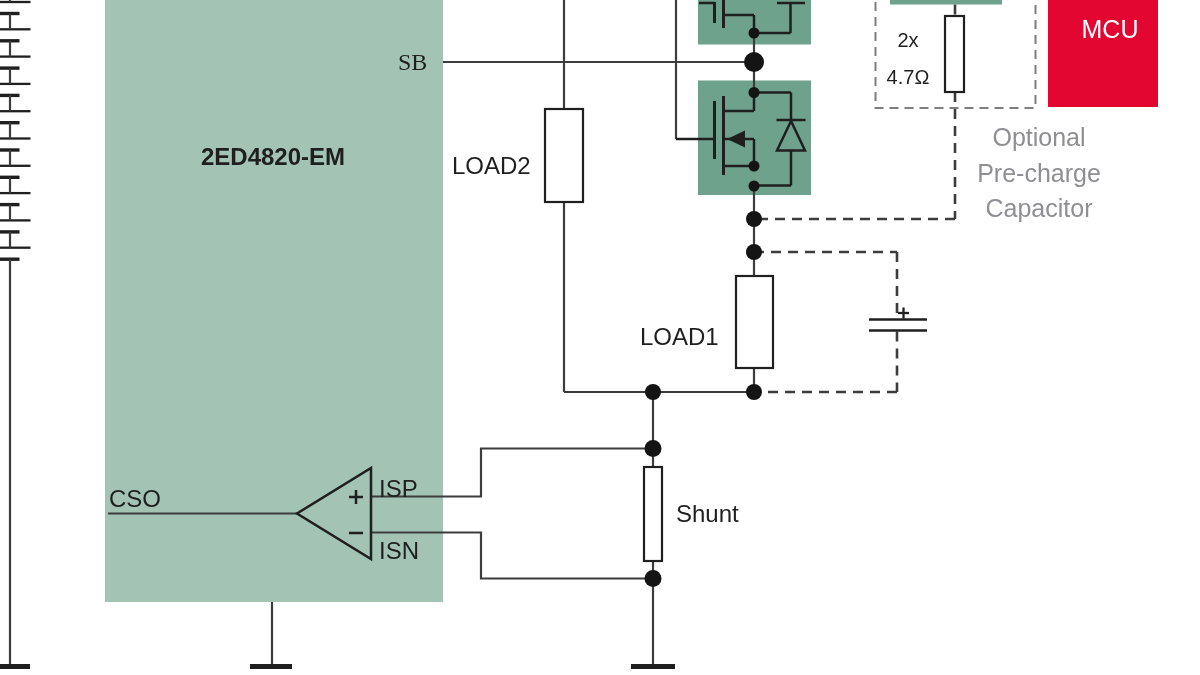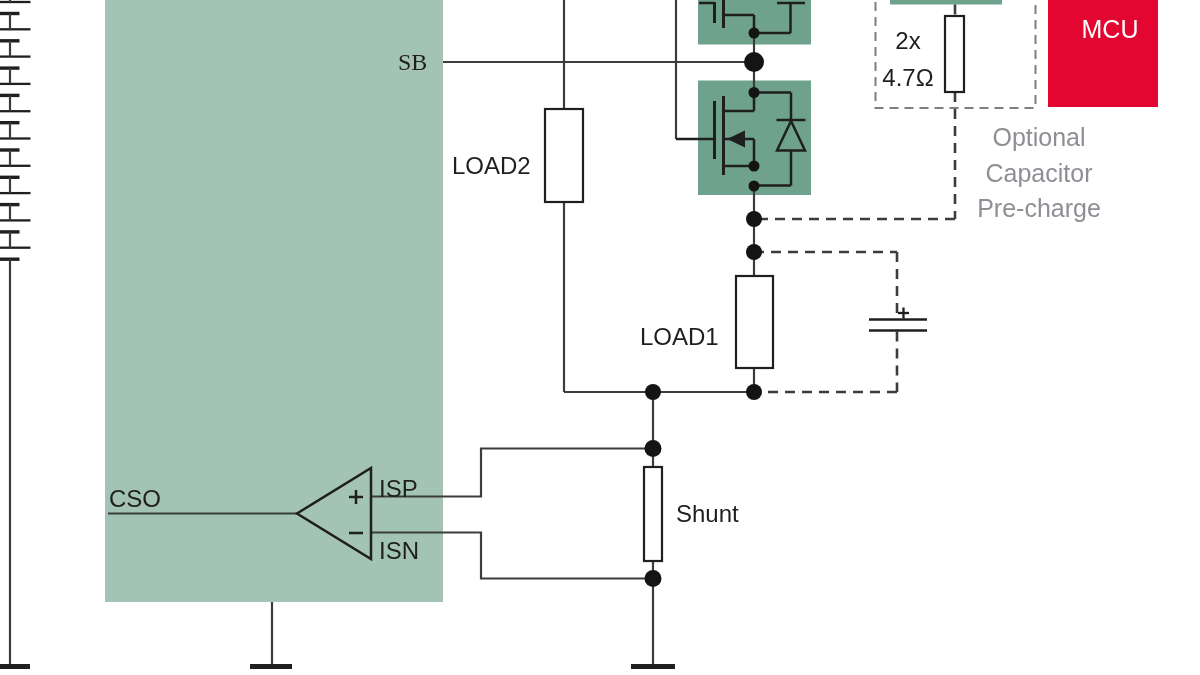--- a/index.html
+++ b/index.html
@@ -5,21 +5,21 @@
   html,body{margin:0;padding:0;background:#fff;}
   #stage{position:relative;width:1200px;height:675px;overflow:hidden;
          font-family:"Liberation Sans", sans-serif;background:var(--background,#fff);}
   #stage svg{position:absolute;left:0;top:0;}
   .lbl{position:absolute;color:var(--label-text,#1f1f1f);font-size:24px;line-height:1.05;white-space:nowrap;}
   .lbl.bold{font-weight:700;}
   .lbl.center{text-align:center;}
   #mcu-label{color:var(--mcu-text,#ffffff);font-size:25px;}
   #note{position:absolute;color:var(--note-text,#8f8e94);font-size:25px;line-height:35.5px;text-align:center;}
   #note span{display:block;}
-  #rval{position:absolute;font-size:24px;line-height:37px;text-align:center;color:var(--label-text,#1f1f1f);}
+  #rval{position:absolute;font-size:20px;line-height:37px;text-align:center;color:var(--label-text,#1f1f1f);}
   #rval span{display:block;}
   
   .wire{stroke:var(--wire,#3c3c3c);stroke-width:2.2;fill:none;}
   .sym{stroke:var(--symbol,#1f1f1f);stroke-width:2.5;fill:none;}
   .bar{stroke:var(--symbol,#1f1f1f);stroke-width:3;fill:none;}
   .thin{stroke:var(--symbol,#1f1f1f);stroke-width:2.3;fill:none;}
   .thick{stroke:var(--symbol,#1f1f1f);stroke-width:3.4;fill:none;}
   .gnd{stroke:var(--symbol,#1f1f1f);stroke-width:5;fill:none;}
   .dashw{stroke:var(--wire,#3c3c3c);stroke-width:2.6;fill:none;stroke-dasharray:10 7;}
   .dashbox{stroke:var(--gray-dash,#7e7e7e);stroke-width:2;fill:none;stroke-dasharray:9 6;}
@@ -167,30 +167,31 @@
     <circle class="dot" cx="754" cy="186" r="5.5"></circle>
     <circle class="dot" cx="754" cy="219" r="8"></circle>
     <circle class="dot" cx="754" cy="252" r="8"></circle>
     <circle class="dot" cx="653" cy="392" r="8"></circle>
     <circle class="dot" cx="754" cy="392" r="8"></circle>
     <circle class="dot" cx="653" cy="448.5" r="8.5"></circle>
     <circle class="dot" cx="653" cy="578.5" r="8.5"></circle>
   </g>
 </svg>
 
+  <div class="lbl bold center" style="left:173px;top:144px;width:200px;">2ED4820-EM</div>
   <div class="lbl" style="left:398px;top:50px;font-family:Liberation Serif, serif;">SB</div>
   <div class="lbl" style="left:109px;top:486px;">CSO</div>
   <div class="lbl" style="left:379px;top:468px;margin-top:8px;">ISP</div>
   <div class="lbl" style="left:379px;top:538px;">ISN</div>
   <div class="lbl" style="left:452px;top:153px;">LOAD2</div>
   <div class="lbl" style="left:640px;top:308px;margin-top:16px;">LOAD1</div>
   <div class="lbl" style="left:676px;top:501px;text-align:center;">Shunt</div>
   <div id="mcu-label" class="lbl center" style="left:1048px;top:16px;width:124px;">MCU</div>
   <div id="rval" style="left:868px;top:22px;width:80px;">
     <span>2x</span>
     <span>4.7Ω</span>
   </div>
   <div id="note" style="left:959px;top:120px;width:160px;text-align:center;">
     <span>Optional</span>
+    <span>Pre-charge</span>
     <span>Capacitor</span>
-    <span>Pre-charge</span>
   </div>
 </div>
 
 </body></html>

